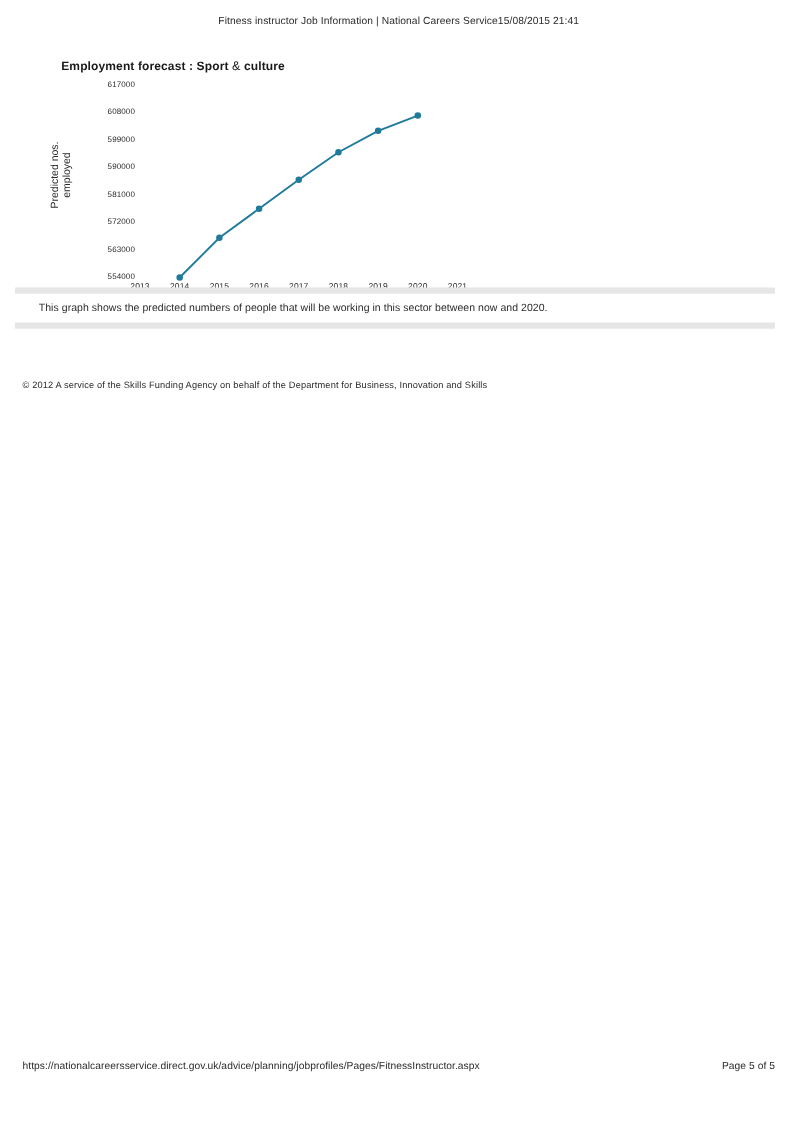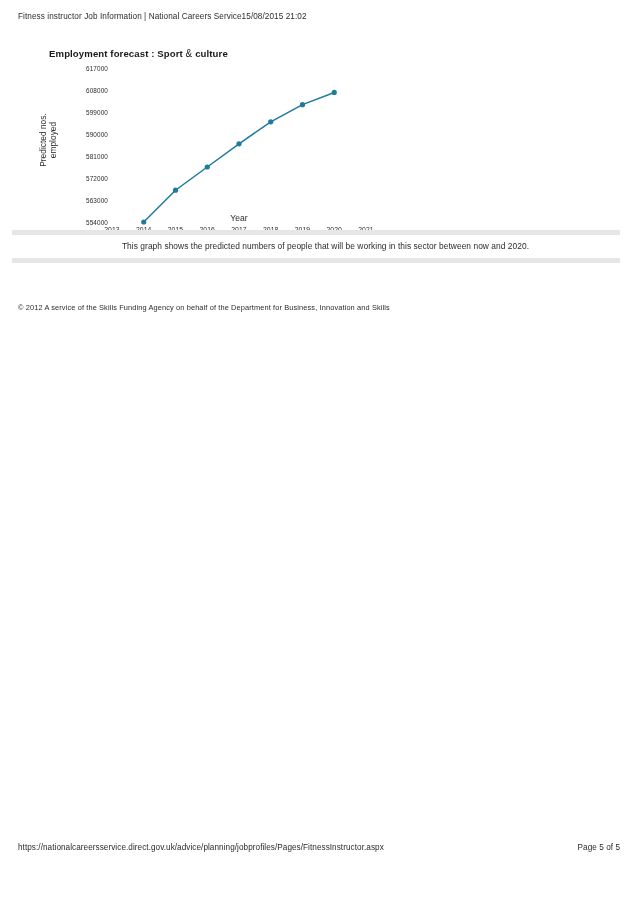--- a/index.html
+++ b/index.html
@@ -17,21 +17,21 @@
   }
 
   
   .page-header {
     position: absolute;
     top: 12px;
     left: 18px;
     right: 18px;
     height: 14px;
     display: flex;
-    justify-content: flex-start;
+    justify-content: center;
     align-items: baseline;
     font-size: 8.2px;
     color: #2b2b2b;
     letter-spacing: .08px;
   }
   .page-header .title-text { white-space: nowrap; }
   .page-header .stamp-text { white-space: nowrap; }
 
   
   .figure {
@@ -116,21 +116,20 @@
     font-size: 8.6px;
     color: #2b2b2b;
   }
 
   
   .caption-block {
     position: absolute;
     left: 12px;
     right: 18px;
     top: 230px;
-    text-align: center;
   }
   .rule {
     height: 5px;
     background: #e6e6e6;
     width: 100%;
   }
   .caption-text {
     font-size: 8.4px;
     color: #2b2b2b;
     padding: 6px 0 6px 19px;
@@ -152,34 +151,34 @@
 
   
   .page-footer {
     position: absolute;
     left: 18px;
     right: 18px;
     bottom: 46px;
     height: 14px;
     display: flex;
     justify-content: space-between;
-    align-items: flex-start;
+    align-items: flex-end;
     font-size: 8.2px;
     color: #2b2b2b;
     letter-spacing: .05px;
   }
   .page-footer .url-text { white-space: nowrap; }
   .page-footer .pageno-text { white-space: nowrap; margin-left: 21px; }
 </style>
 </head>
 <body>
 
 <div class="page-header">
   <span class="title-text">Fitness instructor Job Information | National Careers Service</span>
-  <span class="stamp-text">15/08/2015 21:02</span>
+  <span class="stamp-text">15/08/2015 21:41</span>
 </div>
 
 <div class="figure">
 
   <div class="figure-title">
     <span>Employment forecast : Sport</span>
     <span class="amp">&amp;</span>
     <span>culture</span>
   </div>
 
@@ -215,21 +214,20 @@
         <circle cx="31.75" cy="154" r="2.6" fill="#1f7a9c"></circle>
         <circle cx="63.5" cy="122.22222222222223" r="2.6" fill="#1f7a9c"></circle>
         <circle cx="95.25" cy="99" r="2.6" fill="#1f7a9c"></circle>
         <circle cx="127" cy="75.77777777777779" r="2.6" fill="#1f7a9c"></circle>
         <circle cx="158.75" cy="53.77777777777777" r="2.6" fill="#1f7a9c"></circle>
         <circle cx="190.5" cy="36.66666666666667" r="2.6" fill="#1f7a9c"></circle>
         <circle cx="222.25" cy="24.444444444444457" r="2.6" fill="#1f7a9c"></circle>
       </svg>
   </div>
 
-  <div class="x-axis-title">Year</div>
 </div>
 
 <div class="caption-block">
   <div class="rule"></div>
   <div class="caption-text">This graph shows the predicted numbers of people that will be working in this sector between now and 2020.</div>
   <div class="rule"></div>
 </div>
 
 <div class="copyright">© 2012  A service of the Skills Funding Agency on behalf of the Department for Business, Innovation and Skills</div>
 

